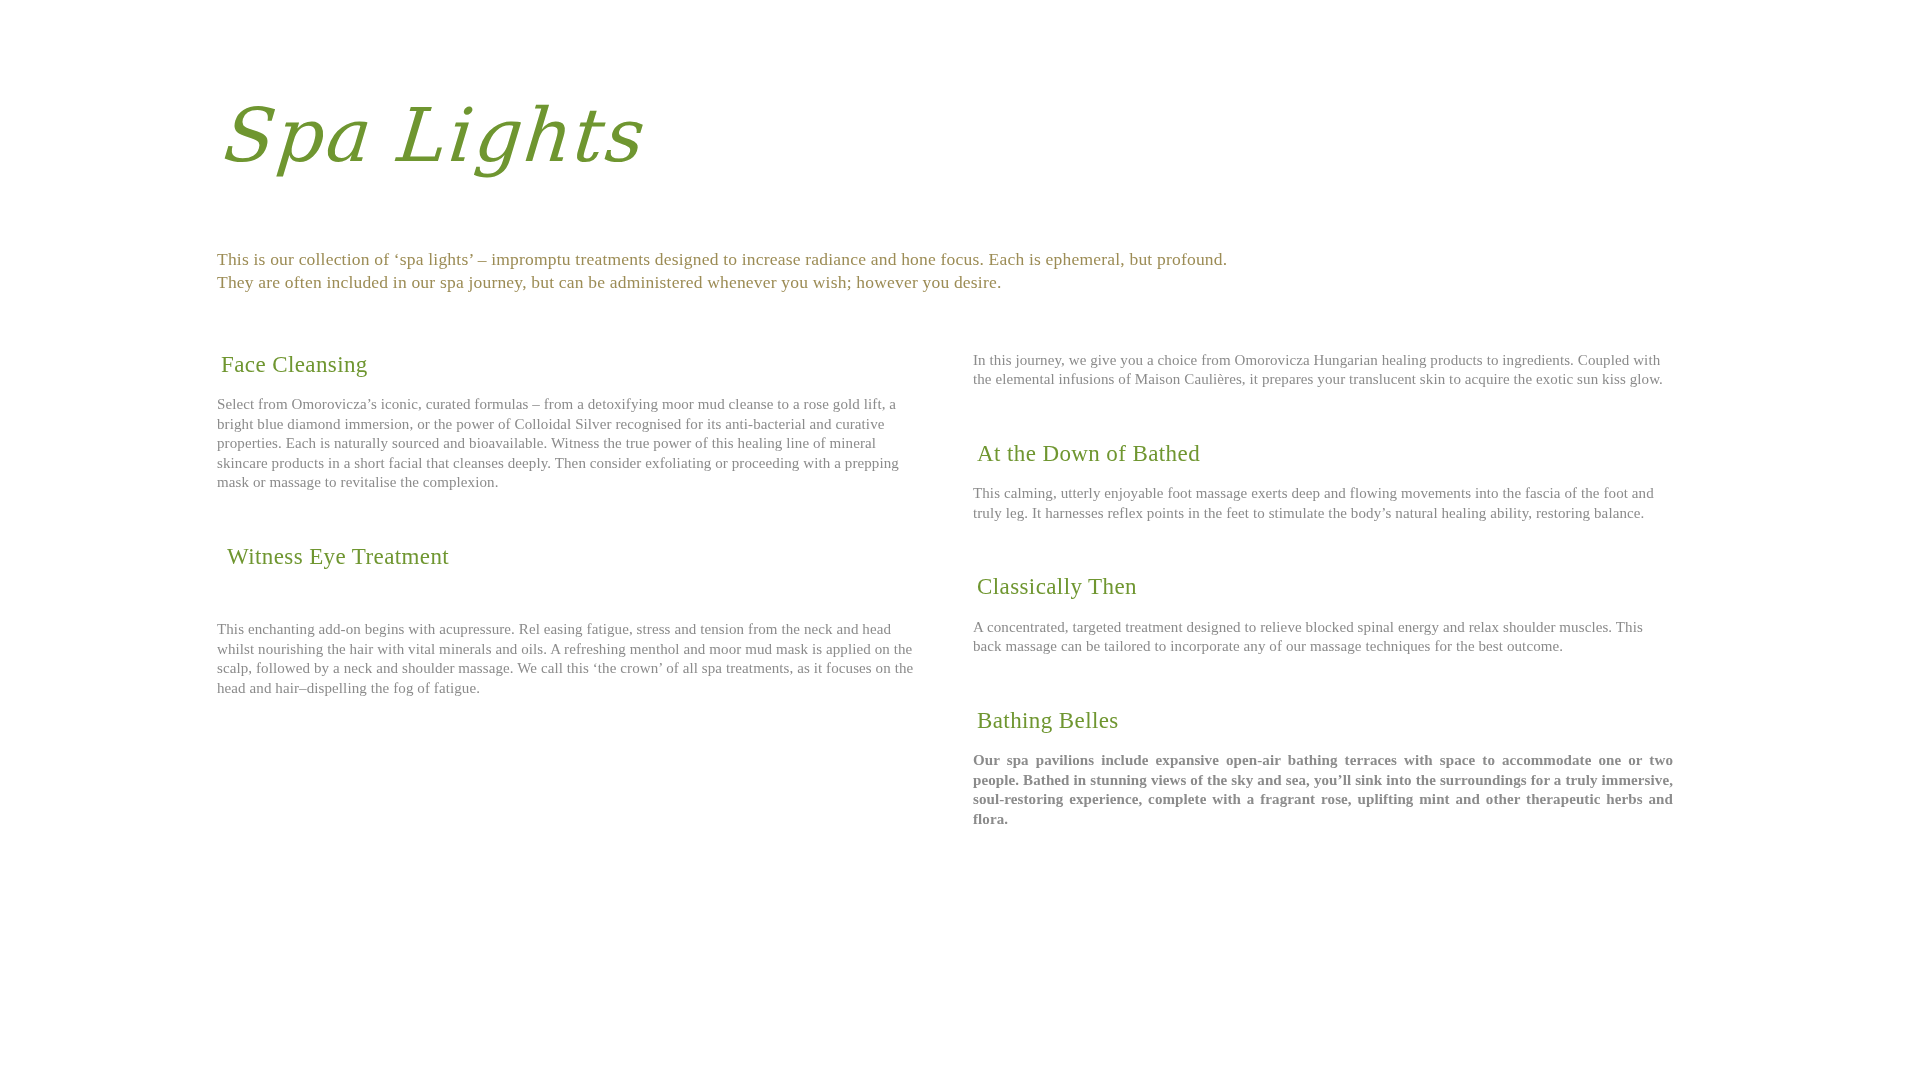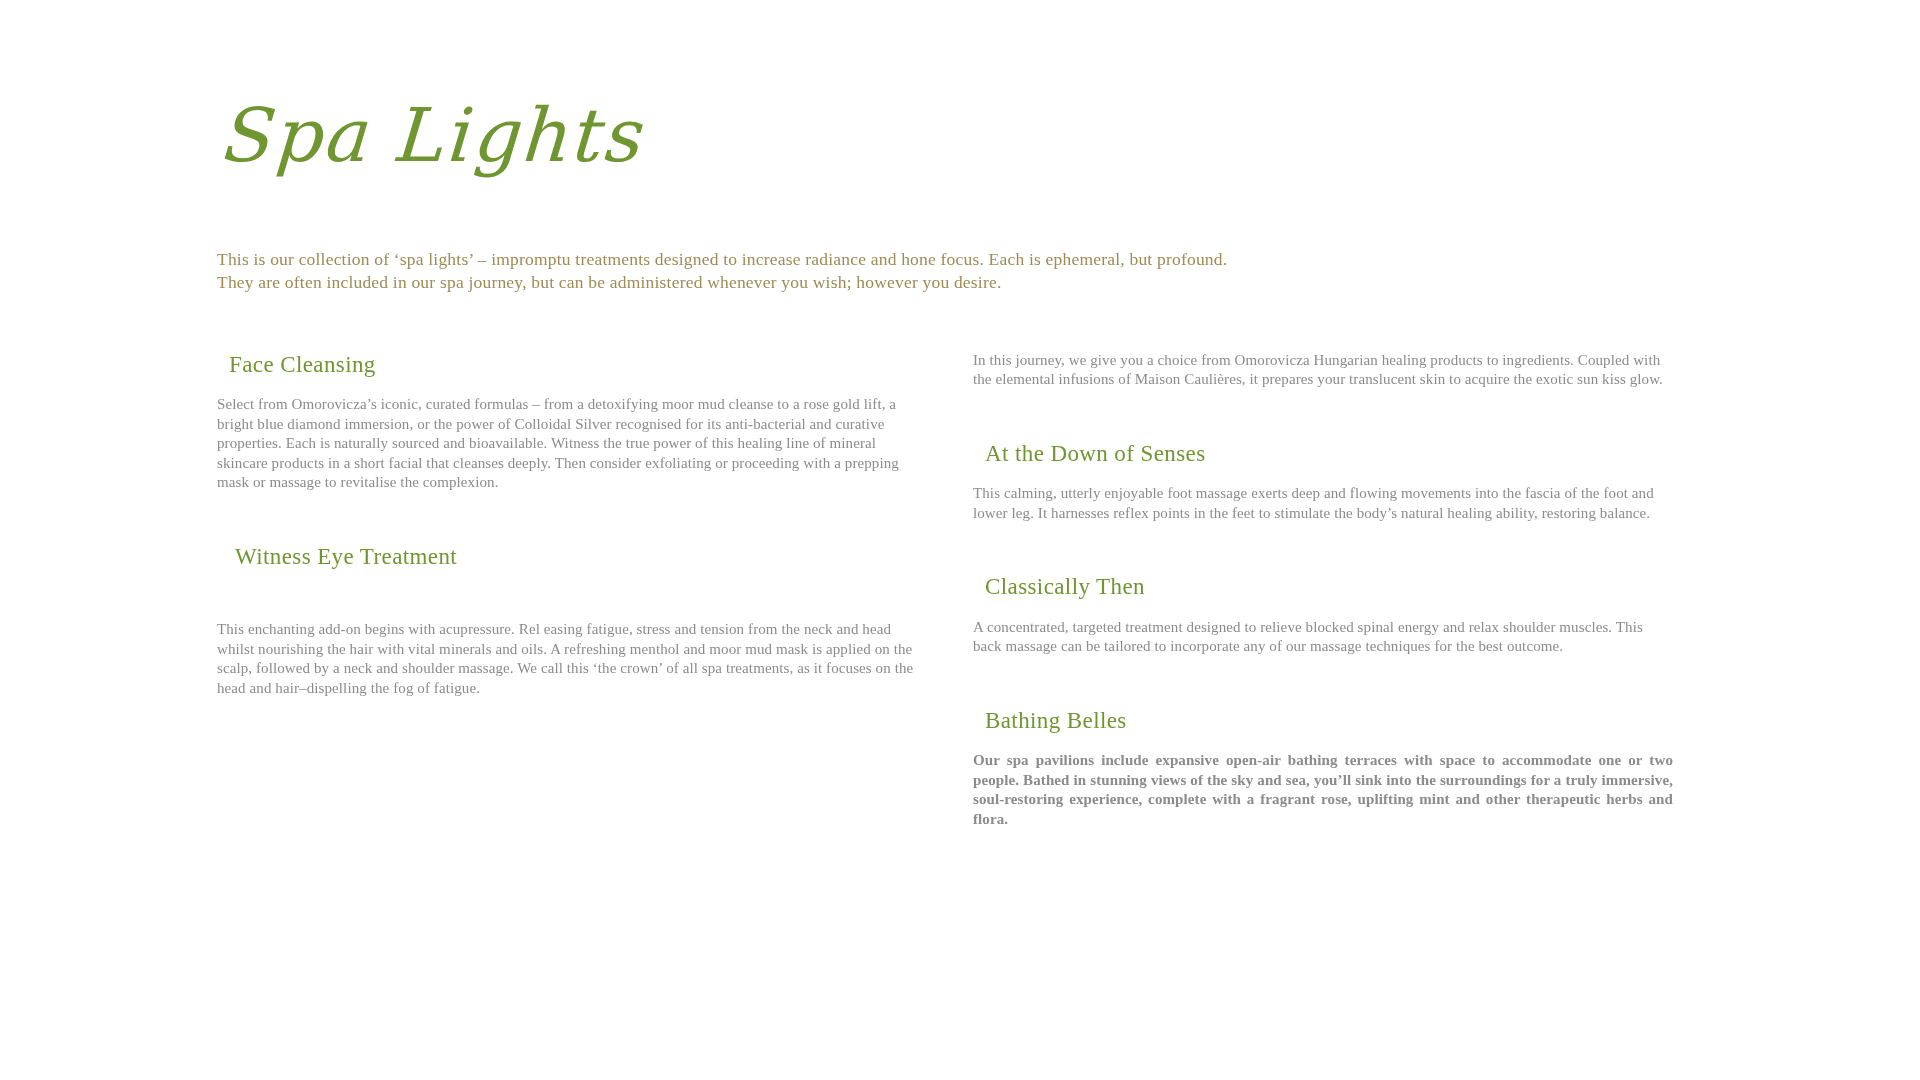--- a/index.html
+++ b/index.html
@@ -54,21 +54,21 @@
     width: 700px;
     flex: 0 0 700px;
   }
   .treatment + .treatment { margin-top: 50px; }
   .treatment.indent { margin-left: 6px; }
   .treatment h2 {
     font-family: "Liberation Serif", serif;
     font-weight: 400;
     font-size: 23px;
     line-height: 1.2;
-    margin: 0 0 17px 12px;
+    margin: 0 0 17px 4px;
     color: var(--green);
     letter-spacing: 0.4px;
   }
   .treatment p {
     margin: 0;
     font-size: 15px;
     line-height: 1.3;
     color: var(--gray);
     letter-spacing: 0.1px;
     max-width: 700px;
@@ -109,22 +109,22 @@
 
     </div>
 
     <div class="column col-right">
 
       <section class="treatment">
         <p>In this journey, we give you a choice from Omorovicza Hungarian healing products to ingredients. Coupled with the elemental infusions of Maison Caulières, it prepares your translucent skin to acquire the exotic sun kiss glow.</p>
       </section>
 
       <section class="treatment">
-        <h2>At the Down of Senses</h2>
-        <p>This calming, utterly enjoyable foot massage exerts deep and flowing movements into the fascia of the foot and lower leg. It harnesses reflex points in the feet to stimulate the body’s natural healing ability, restoring balance.</p>
+        <h2>At the Down of Bathed</h2>
+        <p>This calming, utterly enjoyable foot massage exerts deep and flowing movements into the fascia of the foot and truly leg. It harnesses reflex points in the feet to stimulate the body’s natural healing ability, restoring balance.</p>
       </section>
 
       <section class="treatment">
         <h2>Classically Then</h2>
         <p>A concentrated, targeted treatment designed to relieve blocked spinal energy and relax shoulder muscles. This back massage can be tailored to incorporate any of our massage techniques for the best outcome.</p>
       </section>
 
       <section class="treatment">
         <h2>Bathing Belles</h2>
         <p class="justify">Our spa pavilions include expansive open-air bathing terraces with space to accommodate one or two people. Bathed in stunning views of the sky and sea, you’ll sink into the surroundings for a truly immersive, soul-restoring experience, complete with a fragrant rose, uplifting mint and other therapeutic herbs and flora.</p>

